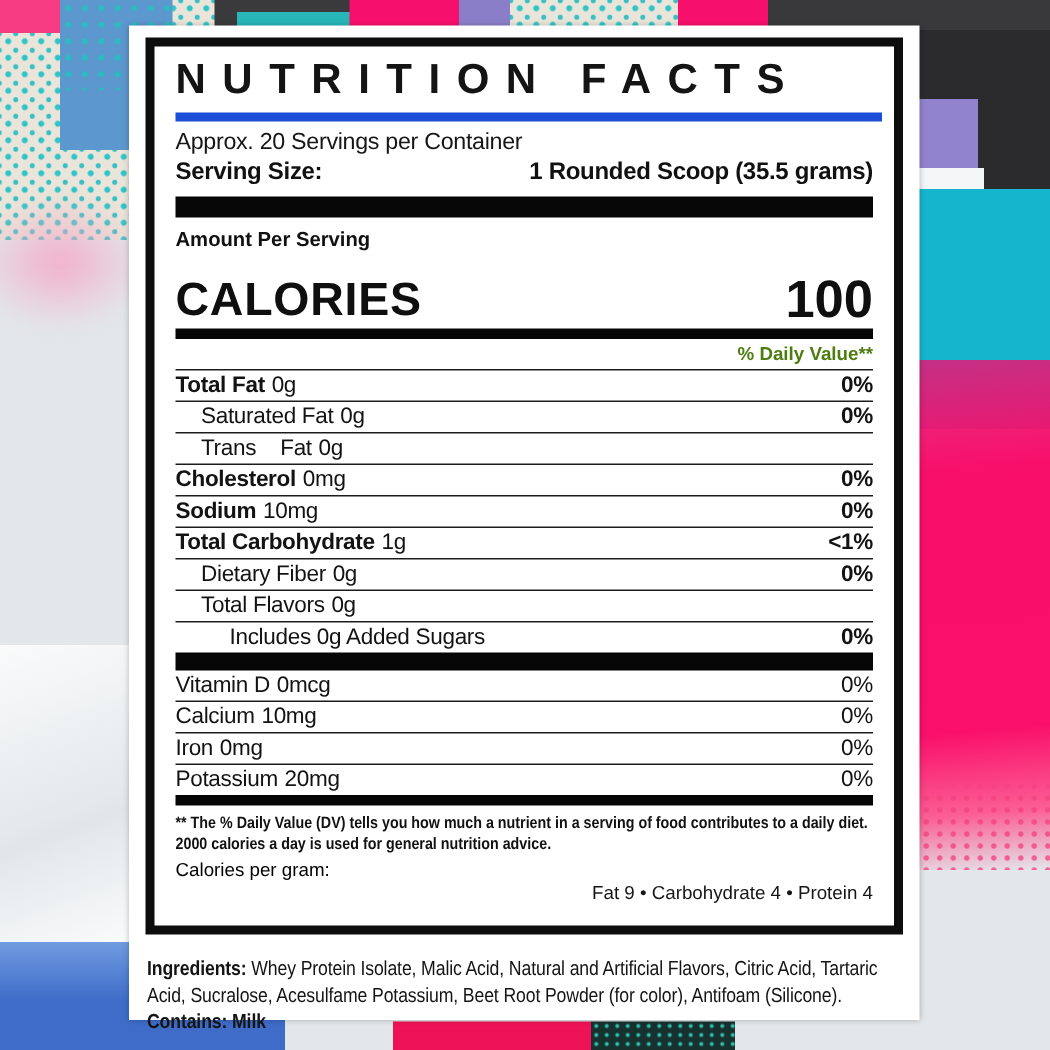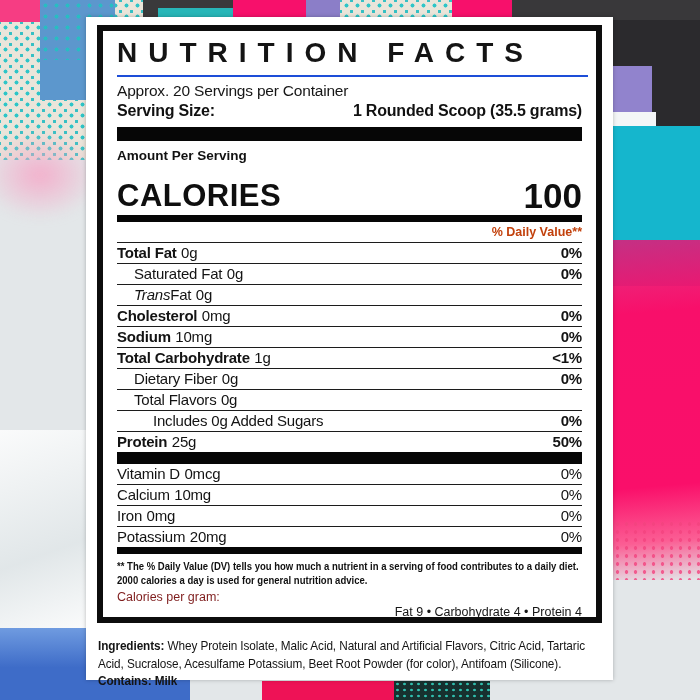--- a/index.html
+++ b/index.html
@@ -31,56 +31,56 @@
     box-shadow:0 0 4px rgba(0,0,0,.25);
   }
   .nf-box{
     box-sizing:border-box;height:598px;
     border:6px solid #0d0d0d;
     padding:2px 14px 4px 14px;overflow:hidden;
   }
   .nf-title{
     font-size:28px;font-weight:bold;letter-spacing:11px;
     color:#141414;white-space:nowrap;line-height:40px;
-    border-bottom:2px solid #1d4ed8;padding-bottom:2px;margin-right:-6px;
+    border-bottom:6px solid #1d4ed8;padding-bottom:2px;margin-right:-6px;
   }
   .servings{font-size:15.5px;color:#161616;line-height:19px;margin-top:4px;letter-spacing:-0.2px;}
   .serving-size{display:flex;justify-content:space-between;font-weight:bold;font-size:16px;line-height:21px;letter-spacing:-0.2px;color:#111;}
   .bar{background:#060606;}
   .bar-thick{height:14px;margin-top:6px;}
   .bar-mid{height:7px;}
   .bar-protein{height:12px;}
   .aps{font-size:13.5px;font-weight:bold;margin-top:7px;line-height:16px;color:#111;}
   .cal-row{display:flex;justify-content:space-between;align-items:flex-end;margin-top:15px;margin-bottom:3px;}
   .cal-word{font-size:31px;font-weight:bold;line-height:33px;letter-spacing:.5px;color:#0f0f0f;}
   .cal-num{font-size:35px;font-weight:bold;line-height:33px;color:#0f0f0f;}
-  .dv-head{text-align:right;font-size:12.5px;font-weight:bold;line-height:15px;padding:3px 0 2px;color:#c2410c;}
+  .dv-head{text-align:right;font-size:12.5px;font-weight:bold;line-height:15px;padding:3px 0 2px;color:#4d7c0f;}
   .row{
     display:flex;justify-content:space-between;align-items:baseline;
     border-top:1.5px solid #1c1c1c;
     font-size:15px;line-height:16.5px;padding:2px 0 1.5px;color:#131313;
     letter-spacing:-0.2px;
   }
   .row .nm{white-space:nowrap;}
   .row .n{font-weight:normal;}
   .row.bn .n{font-weight:bold;text-align:right;}
   .row .a{margin-left:4.5px;}
   .row .a:empty{margin-left:0;}
-  .row .it{font-style:italic;margin-right:0;}
+  .row .it{margin-right:16px;}
   .row .it:empty{margin-right:0;}
   .row .dv{font-weight:normal;}
   .row .dv.dvb{font-weight:bold;}
   .i1{padding-left:17px;gap:44px;}
   .i2{padding-left:36px;}
   .row.first{border-top:none;}
   .footnote{
     margin-top:5px;width:545px;transform:scaleX(.866);transform-origin:left top;
     font-size:11px;font-weight:bold;line-height:14px;color:#111;
   }
-  .cpg-label{font-size:12.5px;line-height:15px;margin-top:3px;color:#7f1d1d;}
+  .cpg-label{font-size:12.5px;line-height:15px;margin-top:3px;color:#000000;}
   .cpg-values{font-size:12.5px;line-height:14px;text-align:right;color:#161616;}
   .ingredients{
     margin-top:14px;margin-left:1px;width:578px;transform:scaleX(.872);transform-origin:left top;
     font-size:13.5px;line-height:17.5px;color:#141414;letter-spacing:-0.1px;
   }
   .ingredients b{font-weight:bold;}
 </style>
 </head>
 <body>
 
@@ -186,24 +186,20 @@
       <span class="dv dvb">0%</span>
     </div>
     <div class="row i1">
       <span class="nm"><span class="n">Total Flavors</span><span class="a">0g</span></span>
       <span class="dv"></span>
     </div>
     <div class="row i2">
       <span class="nm"><span class="n">Includes 0g Added Sugars</span><span class="a"></span></span>
       <span class="dv dvb">0%</span>
     </div>
-    <div class="row bn">
-      <span class="nm"><span class="n">Protein</span><span class="a">25g</span></span>
-      <span class="dv dvb">50%</span>
-    </div>
 
     <div class="bar bar-protein"></div>
 
     <div class="row first">
       <span class="nm"><span class="n">Vitamin D</span><span class="a">0mcg</span></span>
       <span class="dv">0%</span>
     </div>
     <div class="row">
       <span class="nm"><span class="n">Calcium</span><span class="a">10mg</span></span>
       <span class="dv">0%</span>

